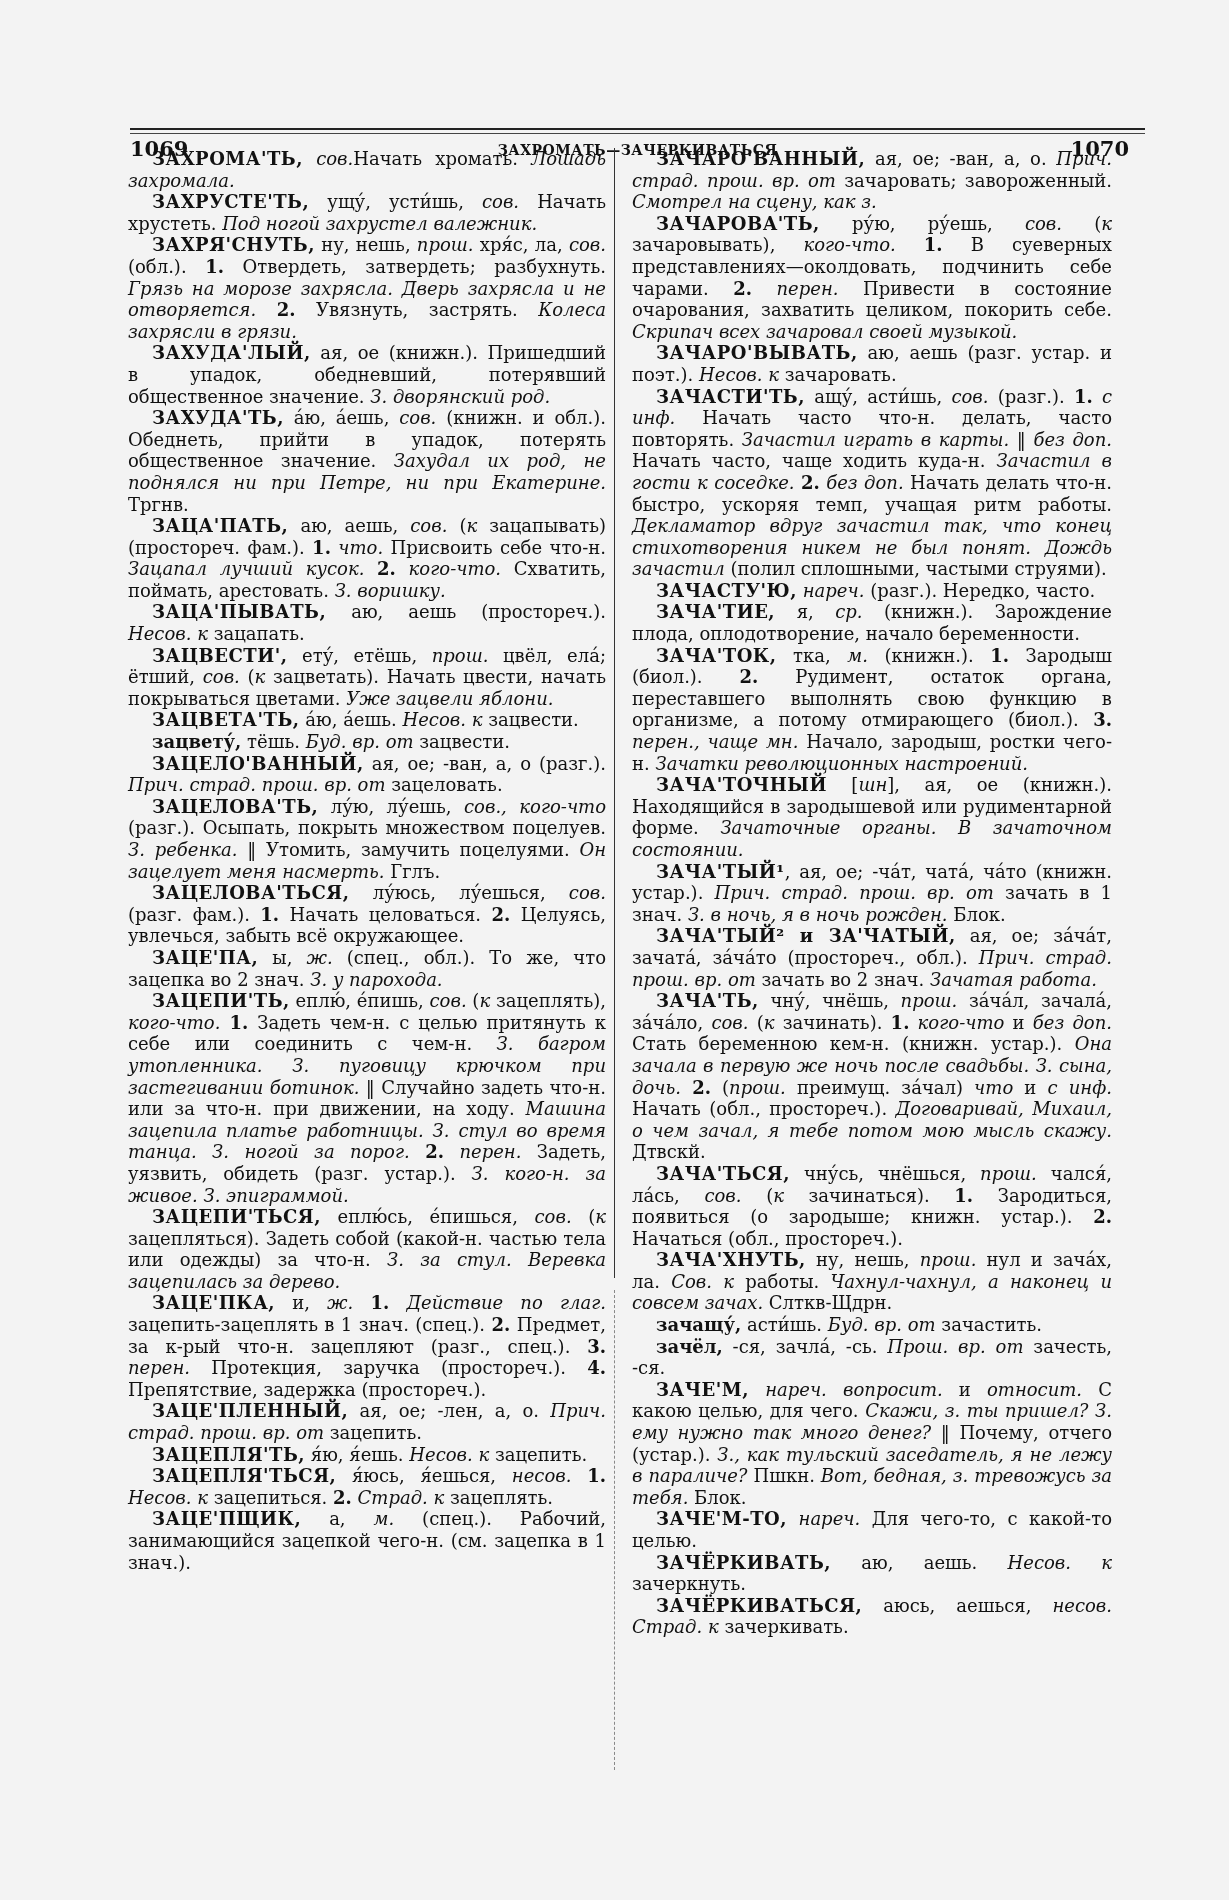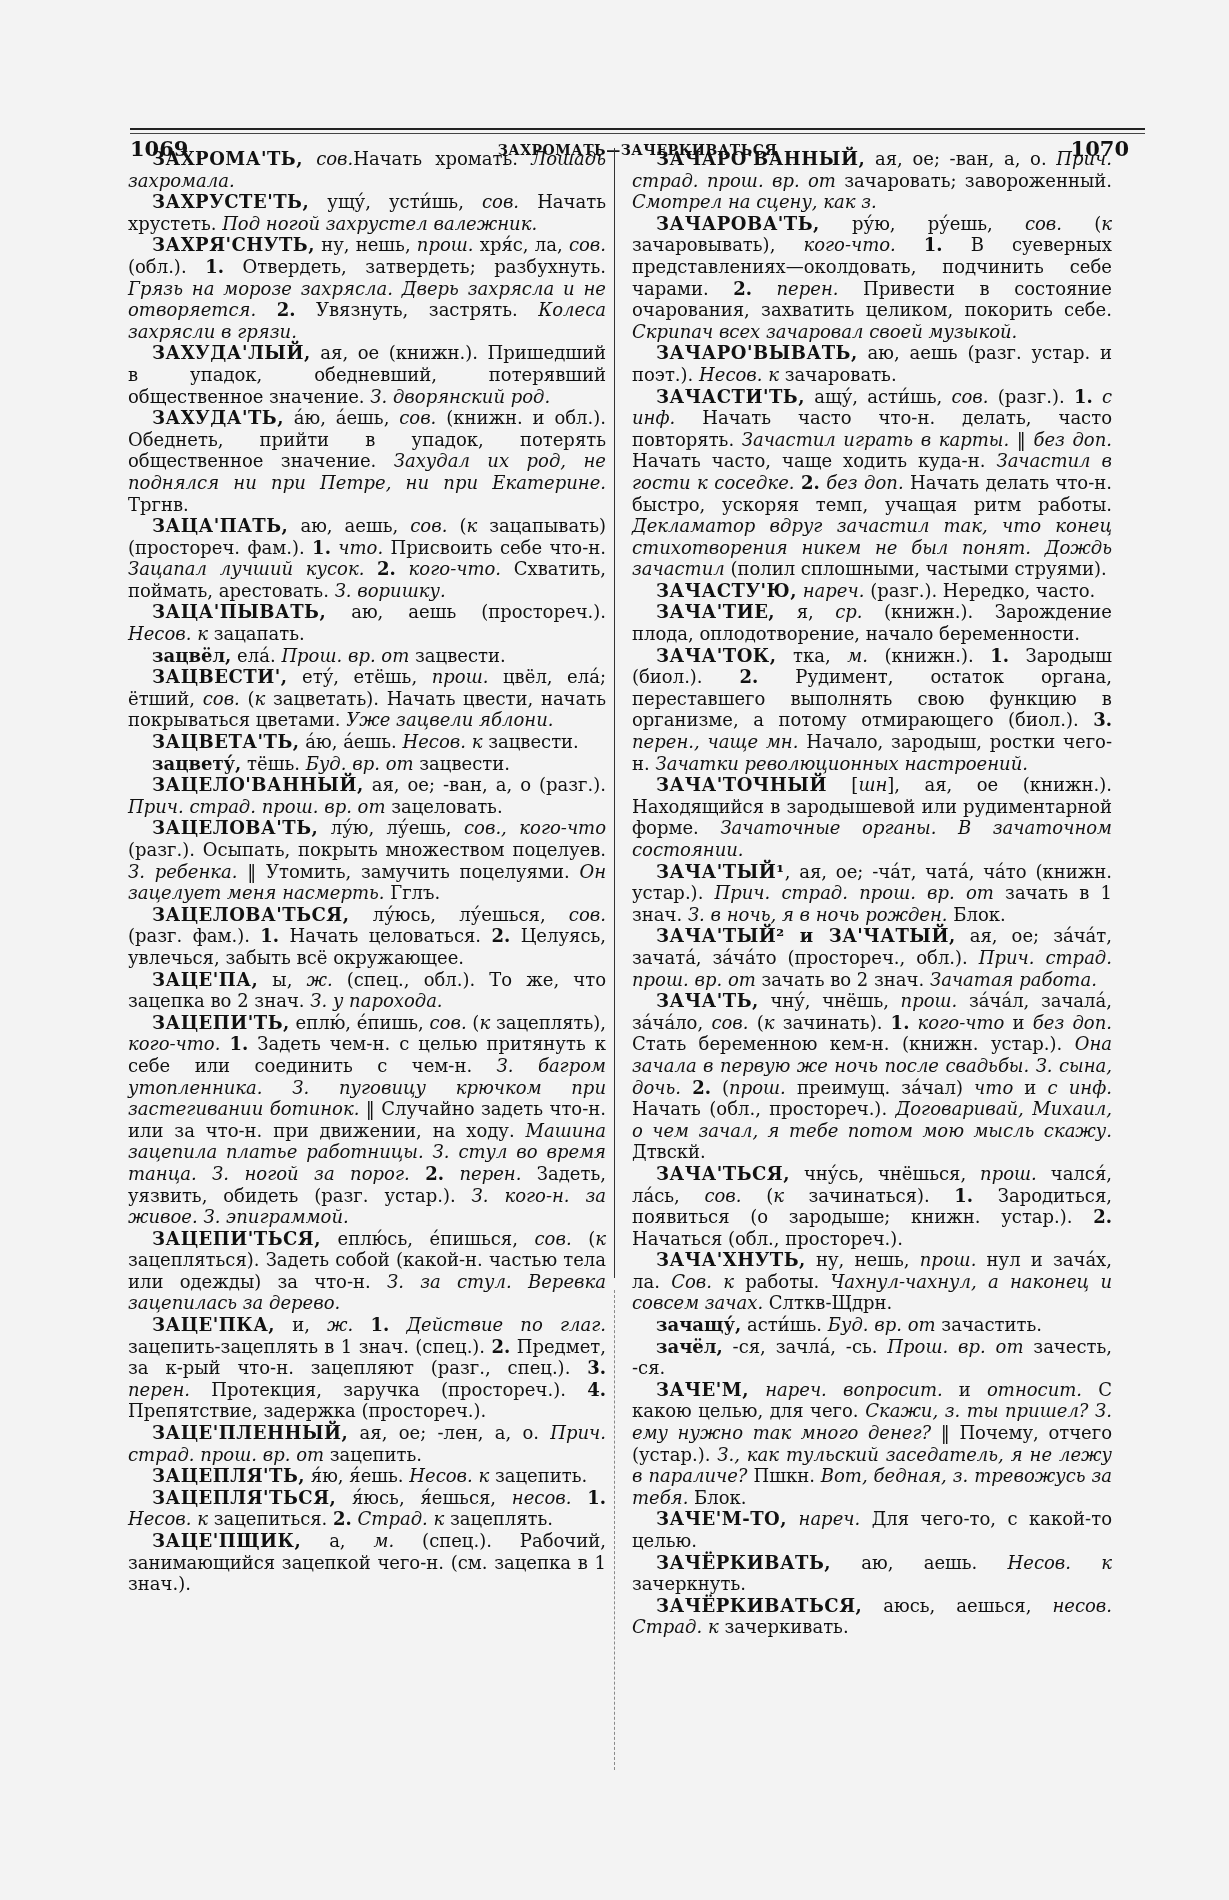--- a/index.html
+++ b/index.html
@@ -34,21 +34,20 @@
 <div class="rule2"></div>
 
 <div class="col left" id="col-left">
     <p class="entry"><span class="hw">ЗАХРОМА'ТЬ,</span> <span class="it">сов.</span><span>Начать хромать. </span><span class="it">Лошадь захромала.</span></p>
     <p class="entry"><span class="hw">ЗАХРУСТЕ'ТЬ,</span> <span>ущу́, усти́шь, </span><span class="it">сов.</span><span> Начать хрустеть. </span><span class="it">Под ногой захрустел валежник.</span></p>
     <p class="entry"><span class="hw">ЗАХРЯ'СНУТЬ,</span> <span>ну, нешь, </span><span class="it">прош.</span><span> хря́с, ла, </span><span class="it">сов.</span><span> (обл.). </span><span class="b">1.</span><span> Отвердеть, затвердеть; разбухнуть. </span><span class="it">Грязь на морозе захрясла. Дверь захрясла и не отворяется.</span><span> </span><span class="b">2.</span><span> Увязнуть, застрять. </span><span class="it">Колеса захрясли в грязи.</span></p>
     <p class="entry"><span class="hw">ЗАХУДА'ЛЫЙ,</span> <span>ая, ое (книжн.). Пришедший в упадок, обедневший, потерявший общественное значение. </span><span class="it">З. дворянский род.</span></p>
     <p class="entry"><span class="hw">ЗАХУДА'ТЬ,</span> <span>а́ю, а́ешь, </span><span class="it">сов.</span><span> (книжн. и обл.). Обеднеть, прийти в упадок, потерять общественное значение. </span><span class="it">Захудал их род, не поднялся ни при Петре, ни при Екатерине.</span><span> Тргнв.</span></p>
     <p class="entry"><span class="hw">ЗАЦА'ПАТЬ,</span> <span>аю, аешь, </span><span class="it">сов.</span><span> (</span><span class="it">к</span><span> зацапывать) (простореч. фам.). </span><span class="b">1.</span><span class="it"> что.</span><span> Присвоить себе что-н. </span><span class="it">Зацапал лучший кусок.</span><span> </span><span class="b">2.</span><span class="it"> кого-что.</span><span> Схватить, поймать, арестовать. </span><span class="it">З. воришку.</span></p>
     <p class="entry"><span class="hw">ЗАЦА'ПЫВАТЬ,</span> <span>аю, аешь (простореч.). </span><span class="it">Несов. к</span><span> зацапать.</span></p>
-    <p class="entry"><span class="hw" style="letter-spacing: 0px;">зацвёл,</span> <span>ела́. </span><span class="it">Прош. вр. от</span><span> зацвести.</span></p>
     <p class="entry"><span class="hw">ЗАЦВЕСТИ',</span> <span>ету́, етёшь, </span><span class="it">прош.</span><span> цвёл, ела́; ётший, </span><span class="it">сов.</span><span> (</span><span class="it">к</span><span> зацветать). Начать цвести, начать покрываться цветами. </span><span class="it">Уже зацвели яблони.</span></p>
     <p class="entry"><span class="hw">ЗАЦВЕТА'ТЬ,</span> <span>а́ю, а́ешь. </span><span class="it">Несов. к</span><span> зацвести.</span></p>
     <p class="entry"><span class="hw" style="letter-spacing: 0px;">зацвету́,</span> <span>тёшь. </span><span class="it">Буд. вр. от</span><span> зацвести.</span></p>
     <p class="entry"><span class="hw">ЗАЦЕЛО'ВАННЫЙ,</span> <span>ая, ое; -ван, а, о (разг.). </span><span class="it">Прич. страд. прош. вр. от</span><span> зацеловать.</span></p>
     <p class="entry"><span class="hw">ЗАЦЕЛОВА'ТЬ,</span> <span>лу́ю, лу́ешь, </span><span class="it">сов., кого-что</span><span> (разг.). Осыпать, покрыть множеством поцелуев. </span><span class="it">З. ребенка.</span><span> ‖ Утомить, замучить поцелуями. </span><span class="it">Он зацелует меня насмерть.</span><span> Гглъ.</span></p>
     <p class="entry"><span class="hw">ЗАЦЕЛОВА'ТЬСЯ,</span> <span>лу́юсь, лу́ешься, </span><span class="it">сов.</span><span> (разг. фам.). </span><span class="b">1.</span><span> Начать целоваться. </span><span class="b">2.</span><span> Целуясь, увлечься, забыть всё окружающее.</span></p>
     <p class="entry"><span class="hw">ЗАЦЕ'ПА,</span> <span>ы, </span><span class="it">ж.</span><span> (спец., обл.). То же, что зацепка во 2 знач. </span><span class="it">З. у парохода.</span></p>
     <p class="entry"><span class="hw">ЗАЦЕПИ'ТЬ,</span> <span>еплю́, е́пишь, </span><span class="it">сов.</span><span> (</span><span class="it">к</span><span> зацеплять), </span><span class="it">кого-что.</span><span> </span><span class="b">1.</span><span> Задеть чем-н. с целью притянуть к себе или соединить с чем-н. </span><span class="it">З. багром утопленника. З. пуговицу крючком при застегивании ботинок.</span><span> ‖ Случайно задеть что-н. или за что-н. при движении, на ходу. </span><span class="it">Машина зацепила платье работницы. З. стул во время танца. З. ногой за порог.</span><span> </span><span class="b">2.</span><span class="it"> перен.</span><span> Задеть, уязвить, обидеть (разг. устар.). </span><span class="it">З. кого-н. за живое. З. эпиграммой.</span></p>
     <p class="entry"><span class="hw">ЗАЦЕПИ'ТЬСЯ,</span> <span>еплю́сь, е́пишься, </span><span class="it">сов.</span><span> (</span><span class="it">к</span><span> зацепляться). Задеть собой (какой-н. частью тела или одежды) за что-н. </span><span class="it">З. за стул. Веревка зацепилась за дерево.</span></p>
     <p class="entry"><span class="hw">ЗАЦЕ'ПКА,</span> <span>и, </span><span class="it">ж.</span><span> </span><span class="b">1.</span><span class="it"> Действие по глаг.</span><span> зацепить-зацеплять в 1 знач. (спец.). </span><span class="b">2.</span><span> Предмет, за к-рый что-н. зацепляют (разг., спец.). </span><span class="b">3.</span><span class="it"> перен.</span><span> Протекция, заручка (простореч.). </span><span class="b">4.</span><span> Препятствие, задержка (простореч.).</span></p>

